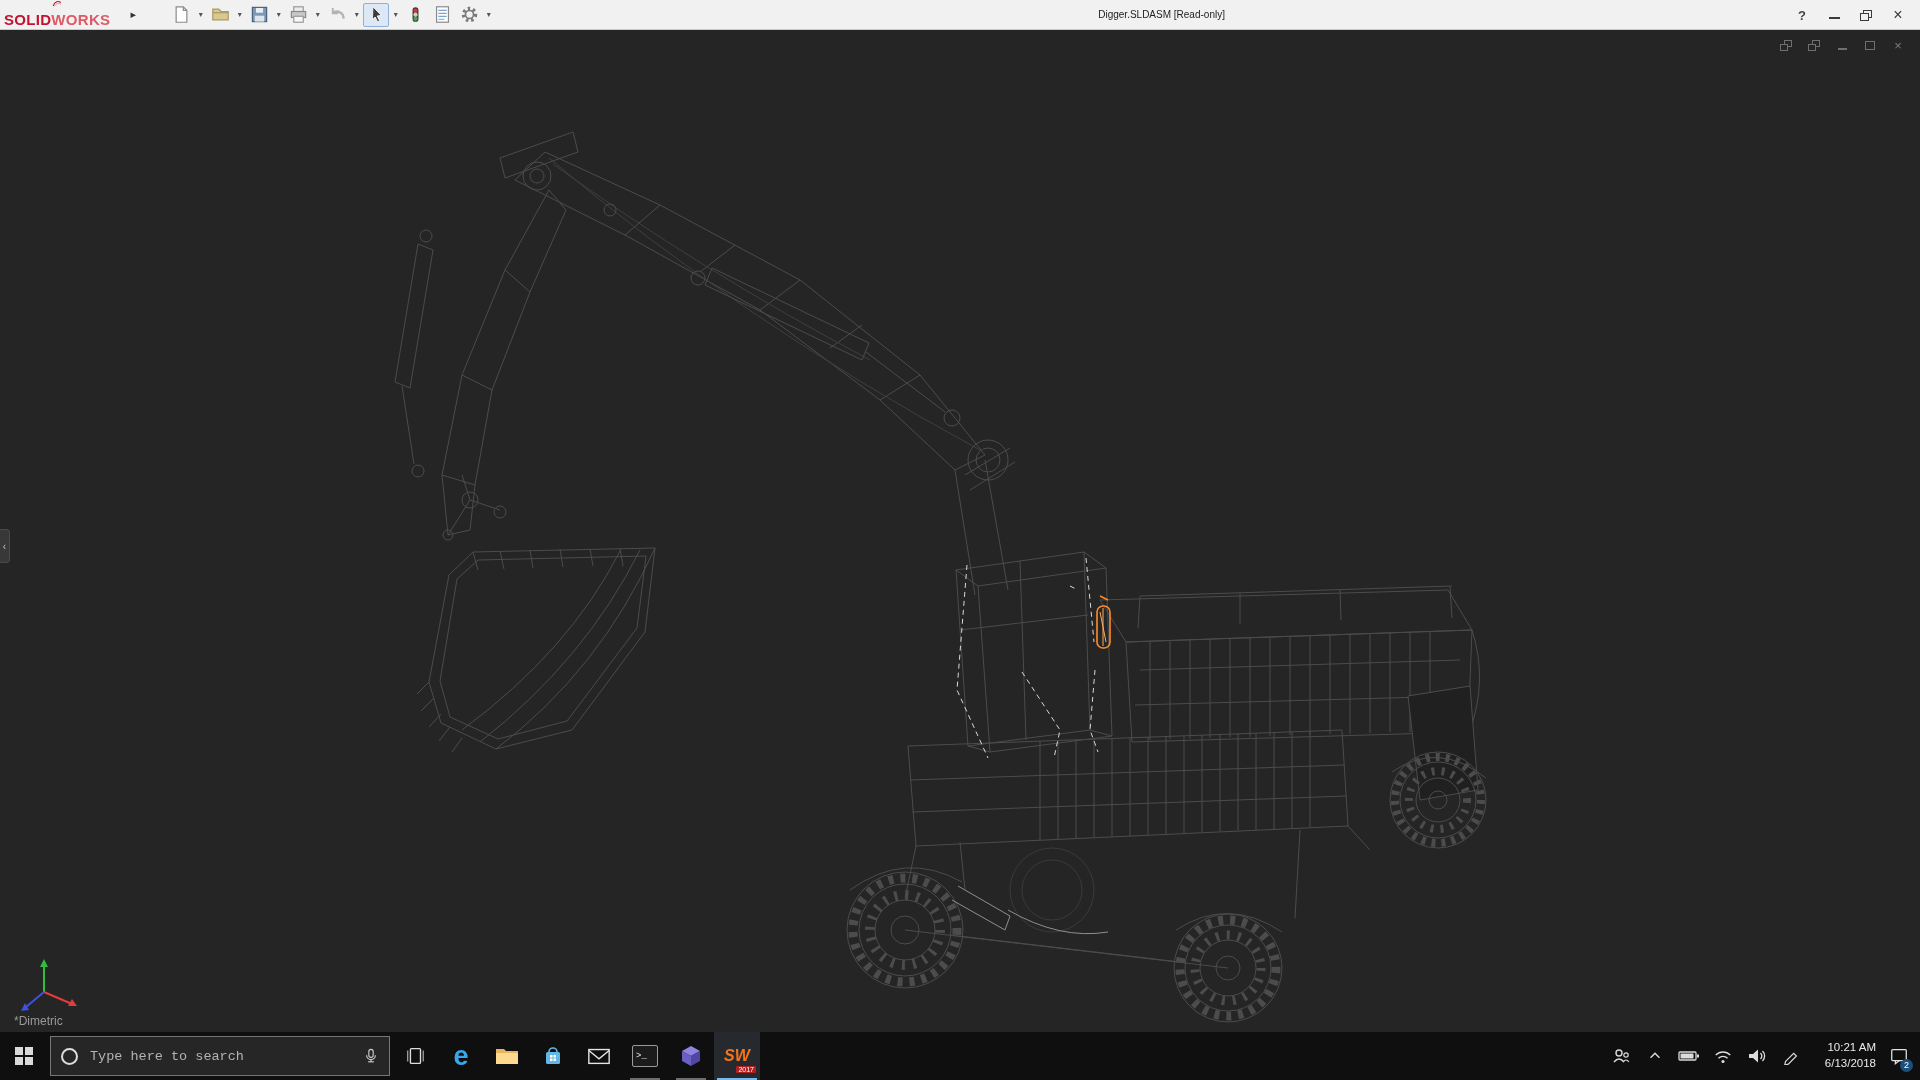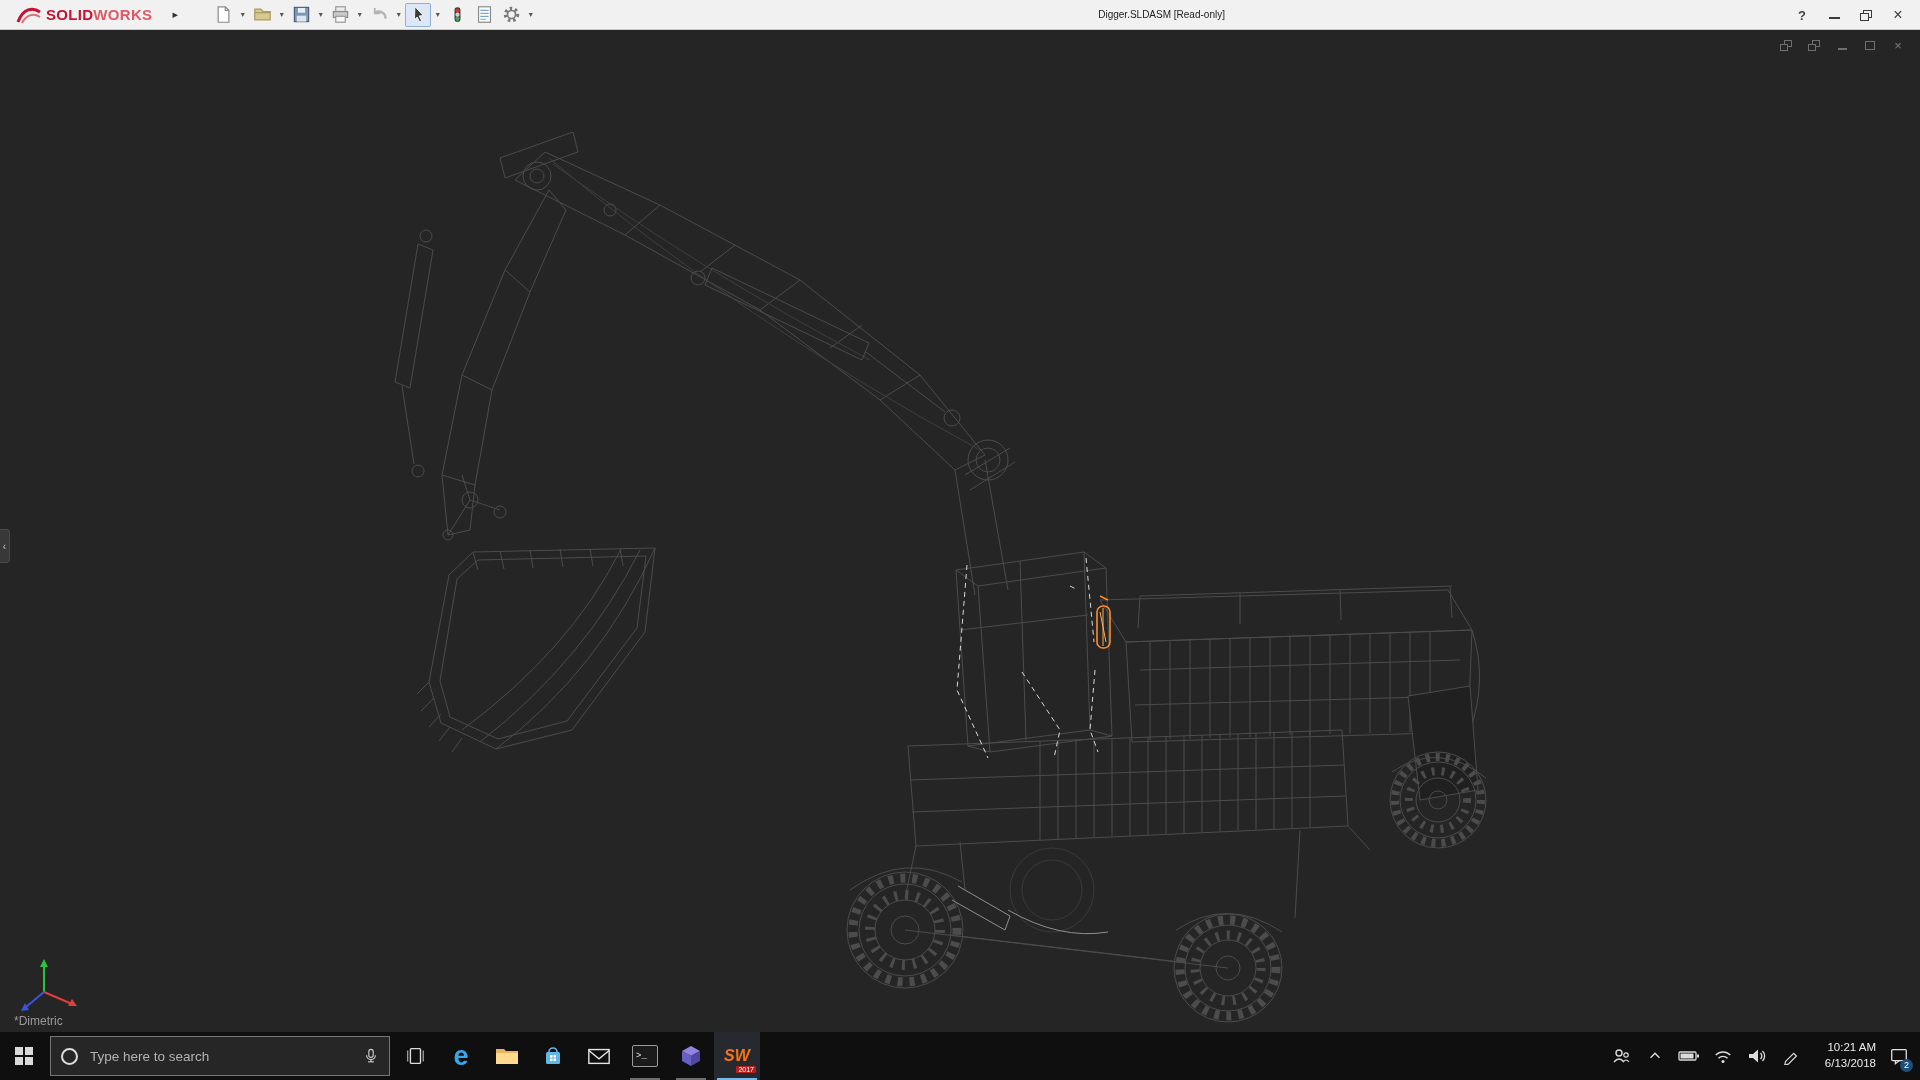--- a/index.html
+++ b/index.html
@@ -2,21 +2,21 @@
 <html><head>
 <meta charset="utf-8">
 <style>
   html,body{margin:0;padding:0;width:1920px;height:1080px;overflow:hidden;
     font-family:"Liberation Sans","DejaVu Sans",sans-serif;background:#252525;}
   *{box-sizing:border-box;}
 
   
   .titlebar{position:absolute;top:0;left:0;width:1920px;height:30px;background:#f1f1f1;
     border-bottom:1px solid #c9c9c9;display:flex;align-items:center;z-index:5;}
-  .brand{display:flex;align-items:center;gap:4px;padding-left:16px;height:100%;}
+  .brand{display:flex;align-items:center;gap:4px;padding-left:4px;height:100%;flex-direction:column;}
   .brand .b1{color:#c41230;font-weight:800;font-size:15px;letter-spacing:.3px;}
   .brand .b2{color:#dd5a66;font-weight:700;font-size:15px;letter-spacing:.3px;}
   .flyout{width:18px;height:20px;margin-left:14px;display:flex;align-items:center;justify-content:center;
     color:#333;font-size:11px;cursor:default;}
   .toolbar{display:flex;align-items:center;margin-left:26px;gap:1px;}
   .tb-btn{width:26px;height:24px;display:flex;align-items:center;justify-content:center;border-radius:2px;}
   .tb-btn svg{width:19px;height:19px;}
   .tb-btn.selected{background:#dde8f6;border:1px solid #8fb0d9;}
   .caret{font-size:8px;color:#555;width:11px;text-align:center;line-height:24px;}
   .doc-title{position:absolute;left:60.5%;transform:translateX(-50%);top:0;height:30px;line-height:30px;
@@ -49,21 +49,21 @@
   .orientation{position:absolute;left:14px;bottom:4px;color:#9a9a9a;font-size:12px;}
 
   
   .taskbar{position:absolute;bottom:0;left:0;width:1920px;height:48px;background:#0f0f0f;
     display:flex;align-items:center;z-index:6;}
   .tb-slot{width:48px;height:48px;display:flex;align-items:center;justify-content:center;position:relative;}
   .search-box{width:340px;height:40px;margin:0 2px;background:#262626;border:1px solid #767676;
     display:flex;align-items:center;padding:0 10px;gap:10px;}
   .cortana-ring{width:17px;height:17px;border:2px solid #dcdcdc;border-radius:50%;flex:none;}
   .search-input{flex:1;background:transparent;border:none;outline:none;color:#f0abfc;font-size:13.5px;
-    font-family:Liberation Sans, sans-serif;}
+    font-family:Liberation Mono, monospace;}
   .search-input::placeholder{color:#b3b3b3;}
   .app{width:46px;height:48px;display:flex;align-items:center;justify-content:center;position:relative;}
   .app.open::after{content:"";position:absolute;bottom:0;left:8px;right:8px;height:2px;background:#6e6e6e;}
   .app.active{background:#262a2e;}
   .app.active::after{left:3px;right:3px;background:#76b9ed;}
   .edge-e{color:#3ba7e8;font-weight:bold;font-size:27px;line-height:27px;}
   .cmd-box{width:26px;height:22px;background:#1b1b1b;border:1px solid #9a9a9a;border-radius:2px;
     color:#e8e8e8;font-size:9px;font-family:"Liberation Mono","DejaVu Sans Mono",monospace;
     display:flex;align-items:center;padding-left:3px;}
   .sw-icon{position:relative;width:32px;height:30px;display:flex;align-items:center;justify-content:center;}

